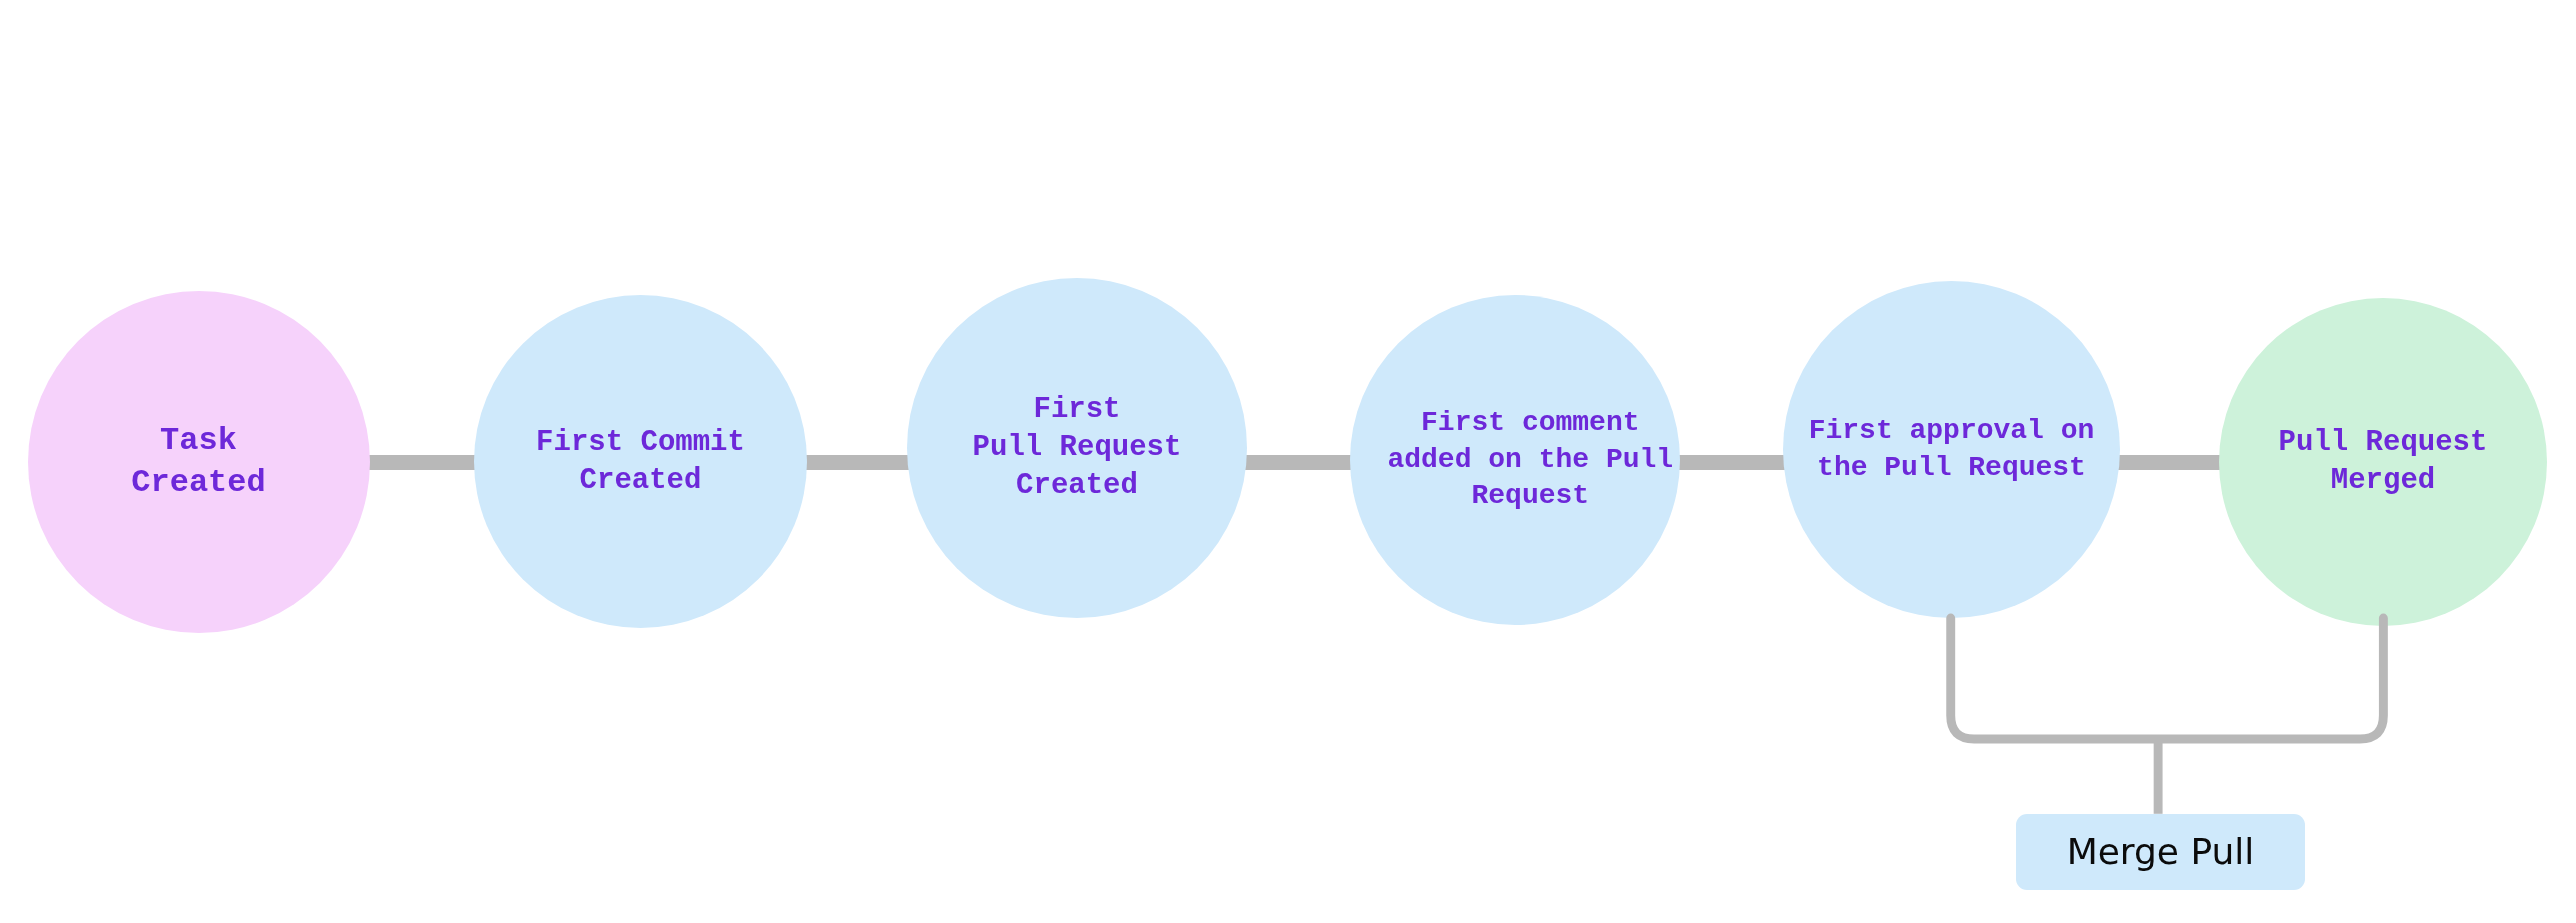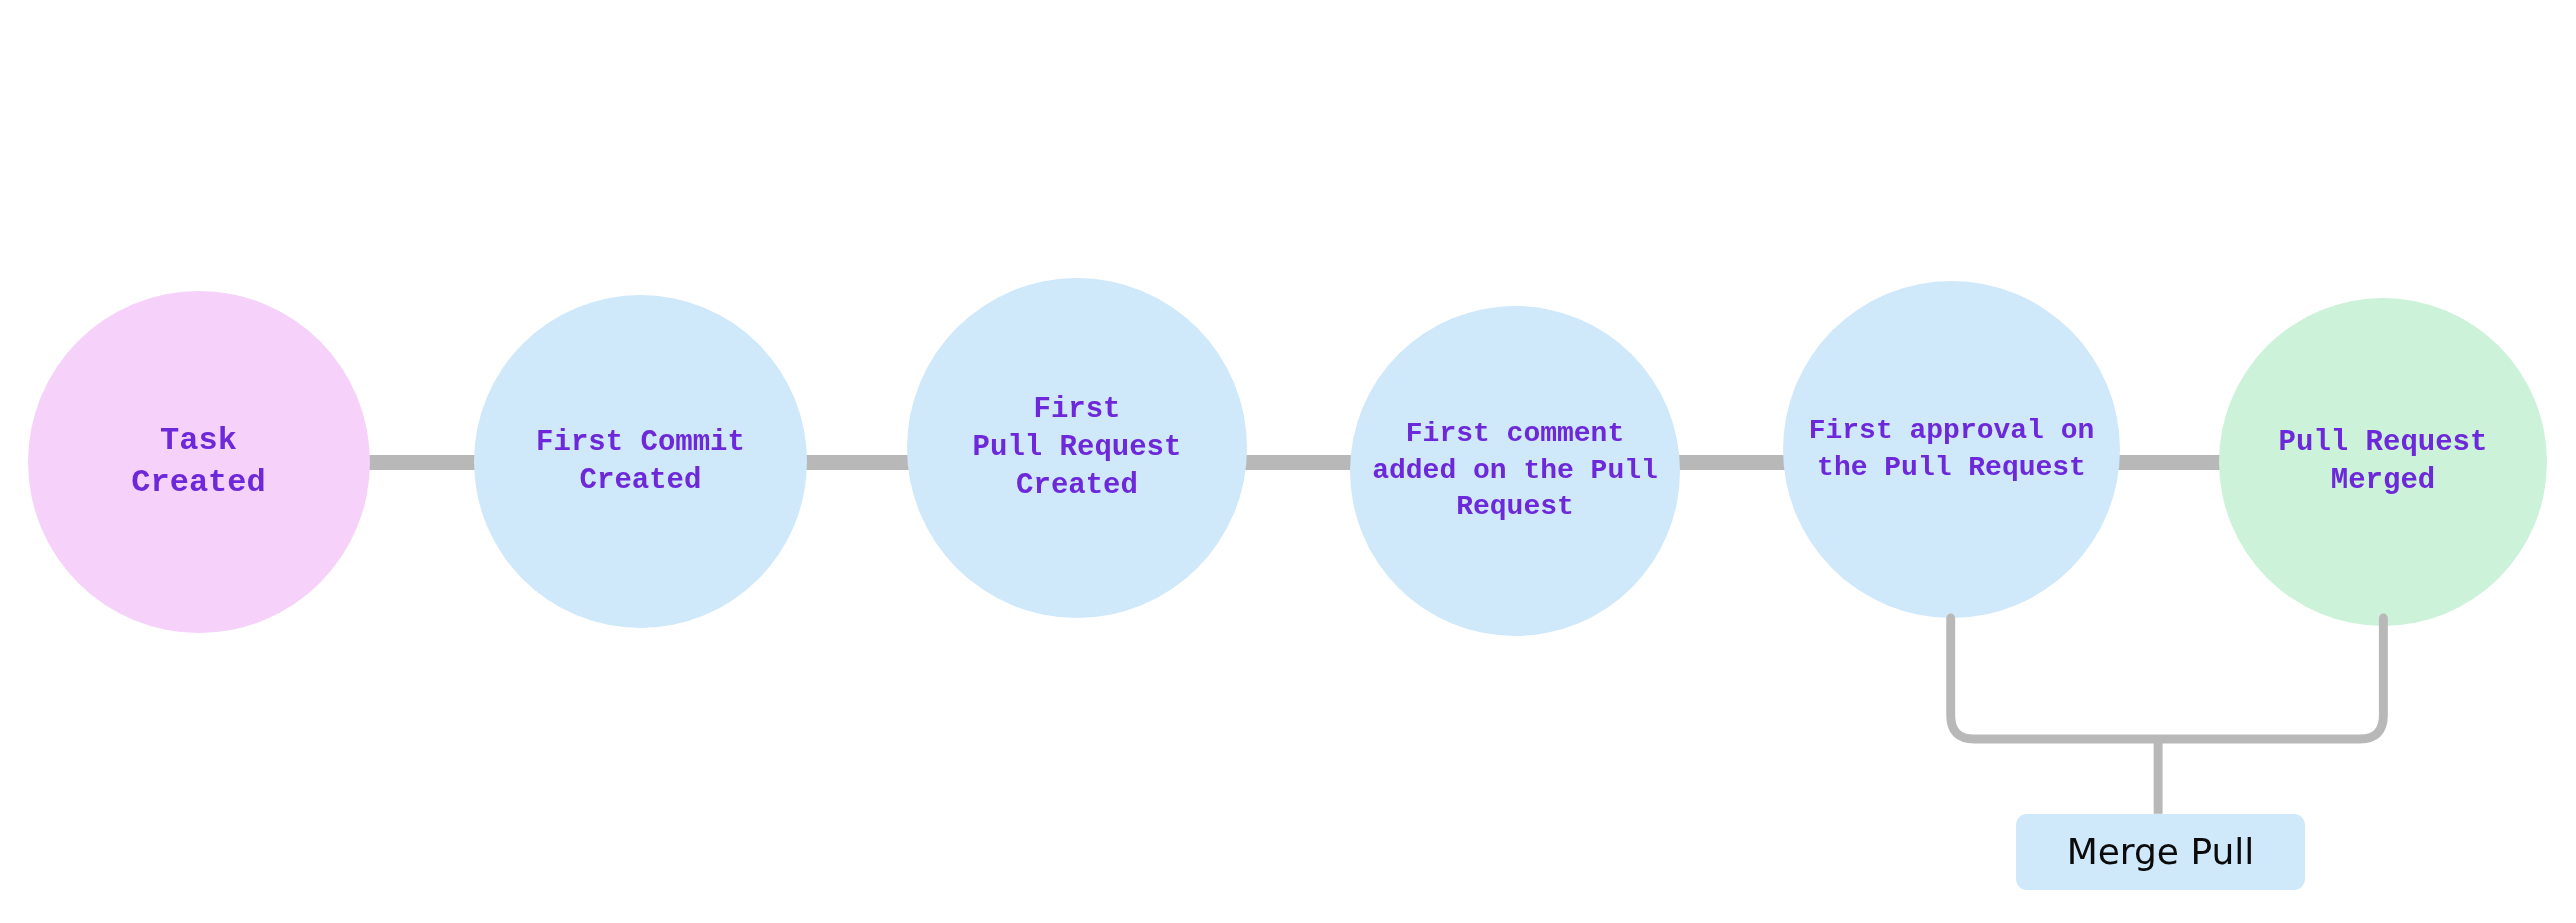--- a/index.html
+++ b/index.html
@@ -127,21 +127,21 @@
   </div>
   <div class="stage-node node-blue" id="node-1" style="left: 474px; top: 295px; width: 333px; height: 333px;">
     <span class="stage-label" style="font-size: 29px;">First Commit
 Created</span>
   </div>
   <div class="stage-node node-blue" id="node-2" style="left: 907px; top: 278px; width: 340px; height: 340px;">
     <span class="stage-label" style="font-size: 29px;">First
 Pull Request
 Created</span>
   </div>
-  <div class="stage-node node-blue" id="node-3" style="left: 1350px; top: 306px; width: 330px; height: 330px;">
+  <div class="stage-node node-blue" id="node-3" style="left: 1350px; top: 295px; width: 330px; height: 330px; justify-content: flex-end;">
     <span class="stage-label" style="font-size: 28px;">First comment
 added on the Pull
 Request</span>
   </div>
   <div class="stage-node node-blue" id="node-4" style="left: 1783px; top: 281px; width: 337px; height: 337px;">
     <span class="stage-label" style="font-size: 28px;">First approval on
 the Pull Request</span>
   </div>
   <div class="stage-node node-green" id="node-5" style="left: 2219px; top: 298px; width: 328px; height: 328px;">
     <span class="stage-label" style="font-size: 29px;">Pull Request

